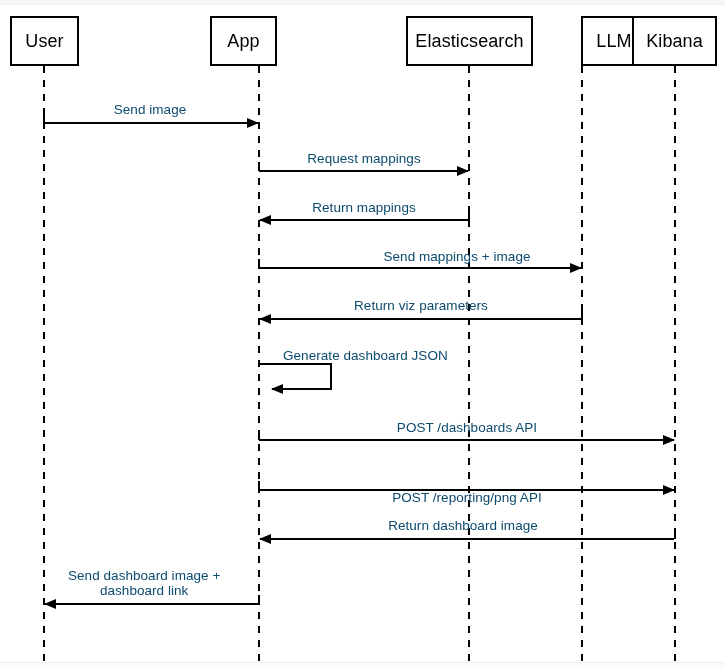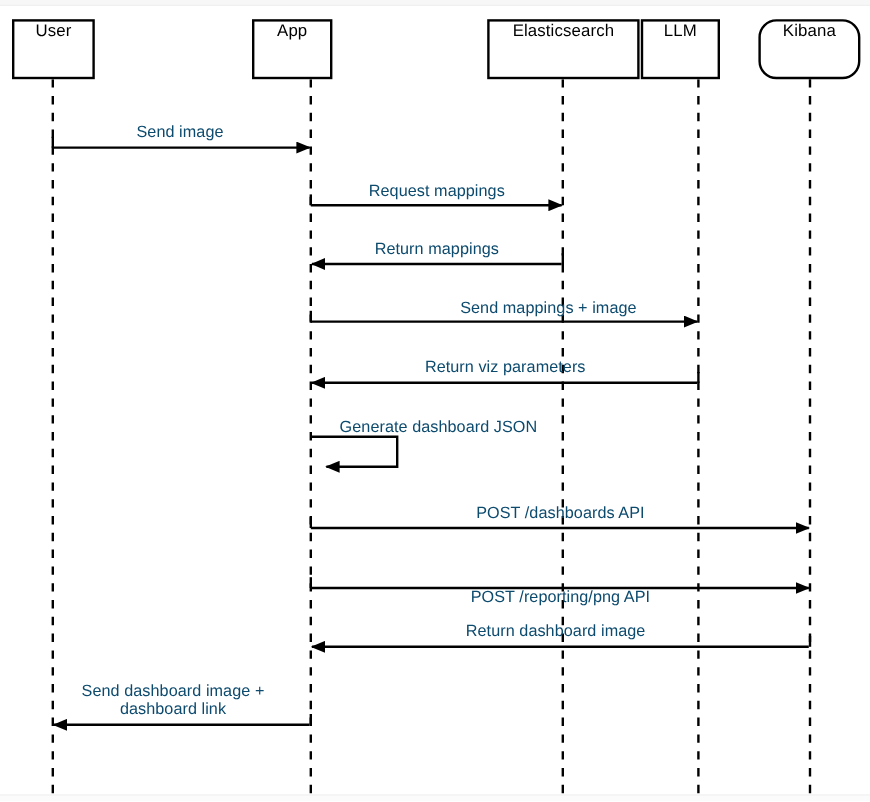--- a/index.html
+++ b/index.html
@@ -40,22 +40,23 @@
     position: absolute;
     left: 0;
     top: 0;
   }
   .actor-box {
     position: absolute;
     box-sizing: border-box;
     border: 2px solid #000000;
     background: #ffffff;
     display: flex;
+    align-items: center;
     justify-content: center;
-    font-size: 14px;
+    font-size: 18px;
     color: #000000;
     line-height: 1;
     letter-spacing: 0.1px;
   }
   .msg-label {
     position: absolute;
     font-size: 13.5px;
     color: #0c4a6e;
     white-space: pre;
     line-height: 15px;
@@ -118,24 +119,24 @@
   <div id="actors-layer">
       <div class="actor-box" style="left: 10px; top: 16px; width: 69px; height: 50px;">
         <span>User</span>
       </div>
       <div class="actor-box" style="left: 210px; top: 16px; width: 67px; height: 50px;">
         <span>App</span>
       </div>
       <div class="actor-box" style="left: 406px; top: 16px; width: 127px; height: 50px;">
         <span>Elasticsearch</span>
       </div>
-      <div class="actor-box" style="left: 534px; top: 16px; width: 66px; height: 50px;">
+      <div class="actor-box" style="left: 581px; top: 16px; width: 66px; height: 50px;">
         <span>LLM</span>
       </div>
-      <div class="actor-box" style="left: 632px; top: 16px; width: 85px; height: 50px; border-radius: 15px;">
+      <div class="actor-box" style="left: 632px; top: 16px; width: 85px; height: 50px;">
         <span>Kibana</span>
       </div>
     </div>
   <div id="labels-layer">
       <div class="msg-label center" style="left: 150px; top: 102px;">Send image</div>
       <div class="msg-label center" style="left: 364px; top: 151px;">Request mappings</div>
       <div class="msg-label center" style="left: 364px; top: 200px;">Return mappings</div>
       <div class="msg-label center" style="left: 421px; top: 249px; margin-left: 36px;">Send mappings + image</div>
       <div class="msg-label center" style="left: 421px; top: 298px;">Return viz parameters</div>
       <div class="msg-label left" style="left: 283px; top: 348px;">Generate dashboard JSON</div>

